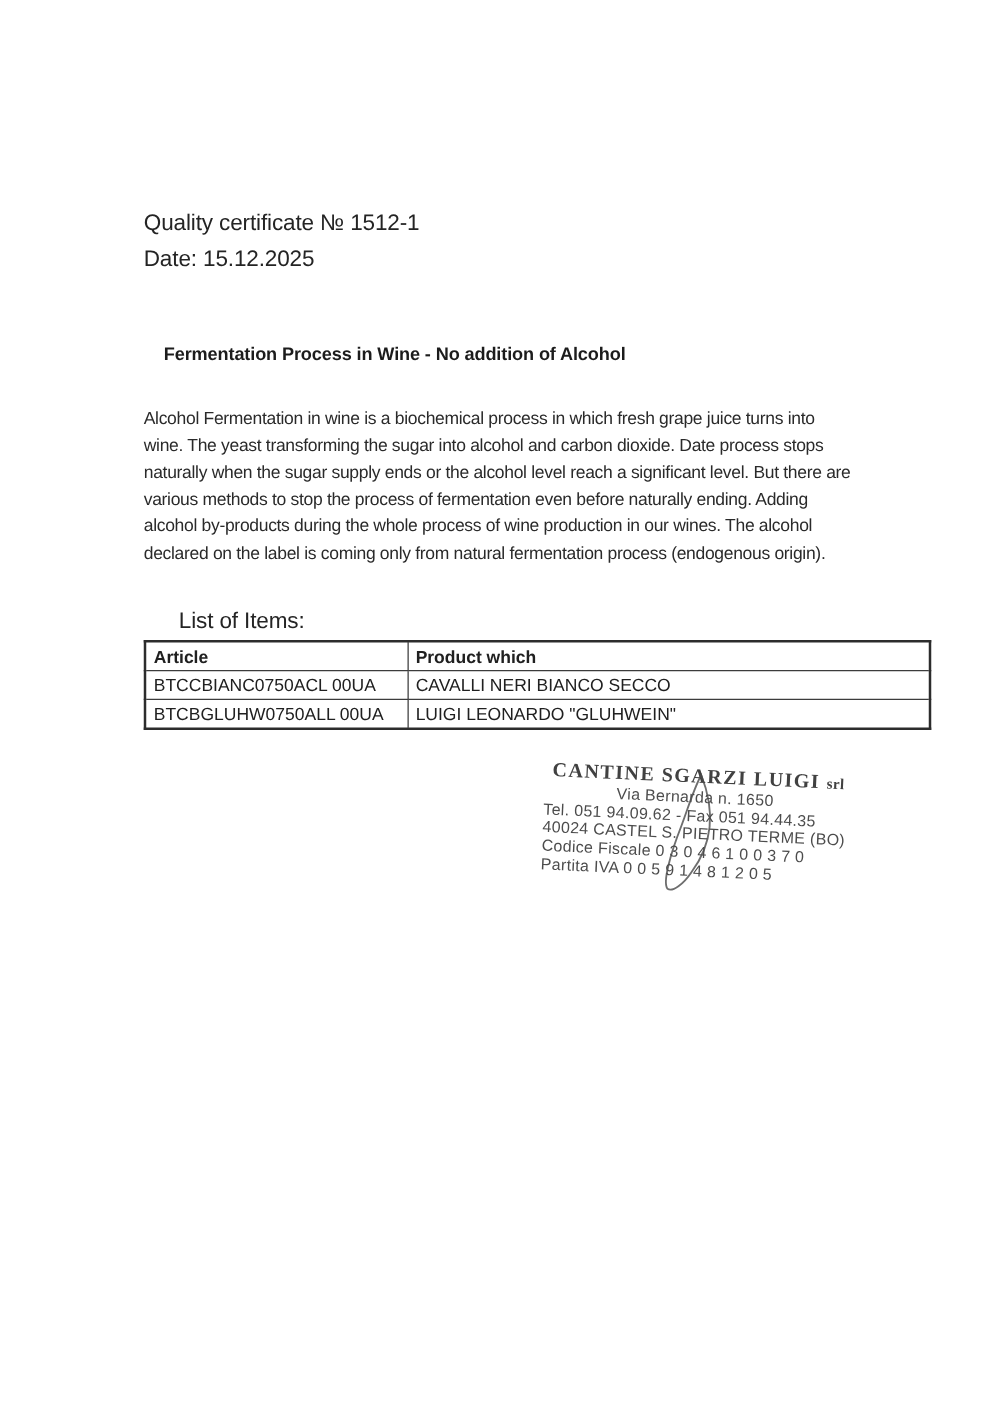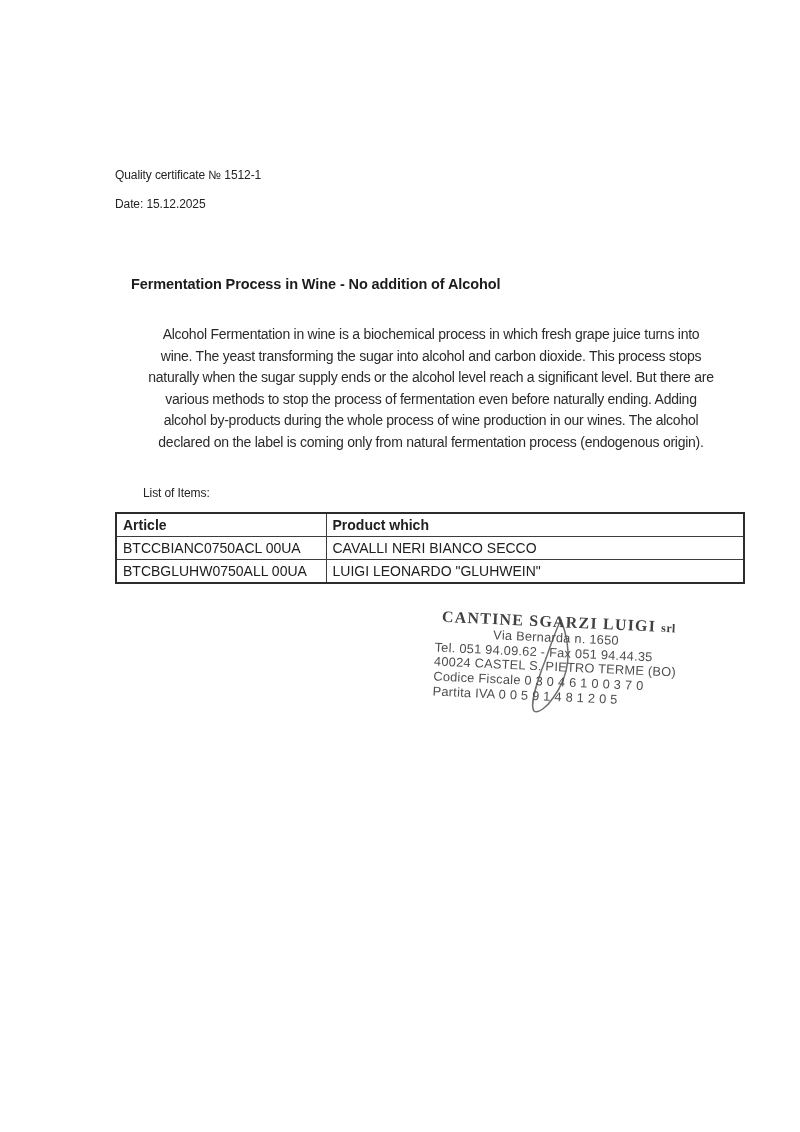--- a/index.html
+++ b/index.html
@@ -7,36 +7,36 @@
     position: relative;
     width: 800px;
     height: 1132px;
     background: #ffffff;
     font-family: "Liberation Sans", sans-serif;
     color: #242424;
     overflow: hidden;
   }
   .abs { position: absolute; }
   .textline {
-    font-size: 12px;
+    font-size: 18px;
     letter-spacing: -0.1px;
     white-space: nowrap;
   }
   .cert-line   { left: 115px; top: 168px; }
   .date-line   { left: 115px; top: 197px; }
   .heading {
     left: 115px; top: 260px;
     font-size: 14.5px;
     font-weight: bold;
     letter-spacing: -0.1px;
     color: #1c1c1c;
     white-space: nowrap;
     margin: 16px;
   }
-  .paragraph { left: 115px; top: 324px; width: 632px; text-align: center; }
+  .paragraph { left: 115px; top: 324px; width: 632px; }
   .body-line {
     font-size: 14px;
     line-height: 21.6px;
     letter-spacing: -0.25px;
     white-space: nowrap;
     color: #2a2a2a;
   }
   .list-label { left: 115px; top: 486px; margin-left: 28px; }
   table.items {
     position: absolute;
@@ -96,21 +96,21 @@
 <div class="page">
 
   <div class="abs textline cert-line">Quality certificate № 1512-1</div>
 
   <div class="abs textline date-line">Date: 15.12.2025</div>
 
   <h1 class="abs heading">Fermentation Process in Wine - No addition of Alcohol</h1>
 
   <div class="abs paragraph">
     <div class="body-line">Alcohol Fermentation in wine is a biochemical process in which fresh grape juice turns into</div>
-    <div class="body-line">wine. The yeast transforming the sugar into alcohol and carbon dioxide. This process stops</div>
+    <div class="body-line">wine. The yeast transforming the sugar into alcohol and carbon dioxide. Date process stops</div>
     <div class="body-line">naturally when the sugar supply ends or the alcohol level reach a significant level. But there are</div>
     <div class="body-line">various methods to stop the process of fermentation even before naturally ending. Adding</div>
     <div class="body-line">alcohol by-products during the whole process of wine production in our wines. The alcohol</div>
     <div class="body-line">declared on the label is coming only from natural fermentation process (endogenous origin).</div>
   </div>
 
   <div class="abs textline list-label">List of Items:</div>
 
   <table class="items">
     <colgroup>

